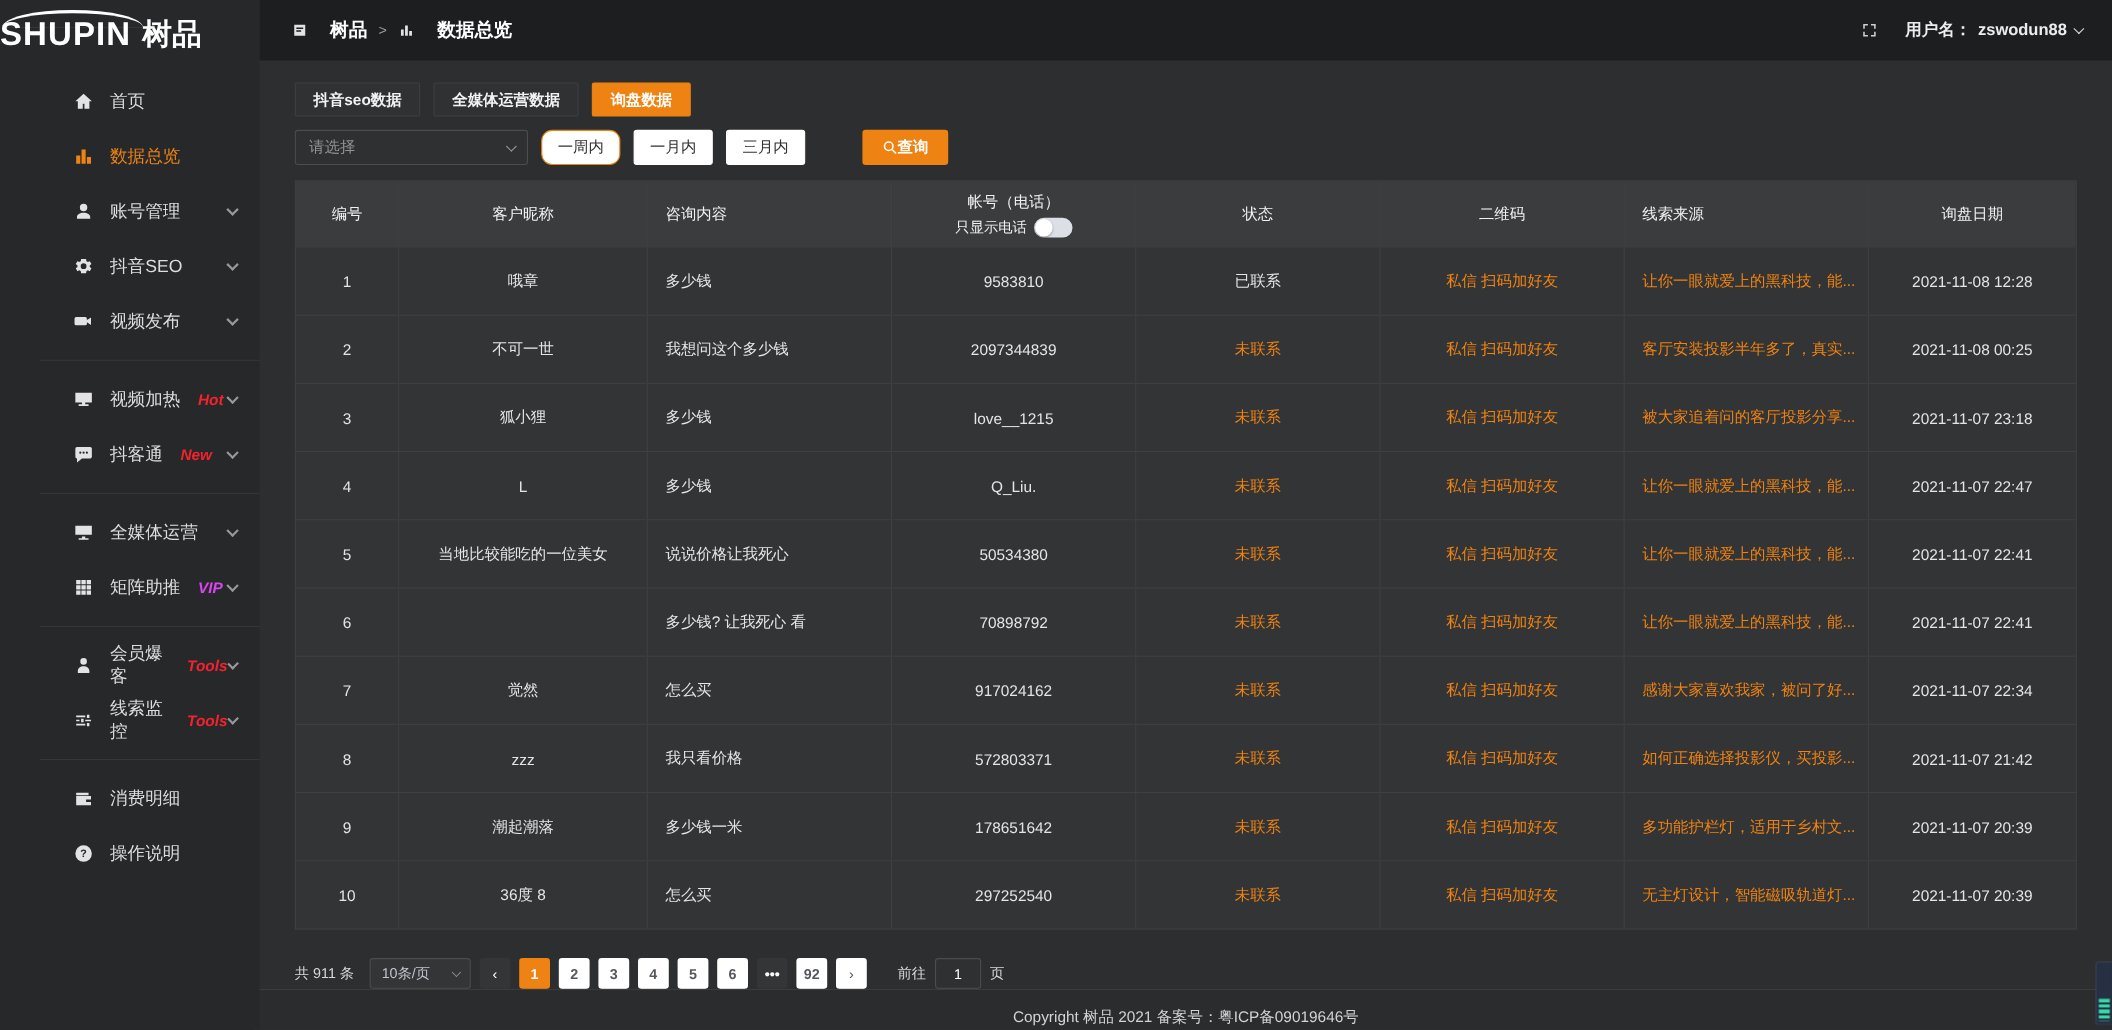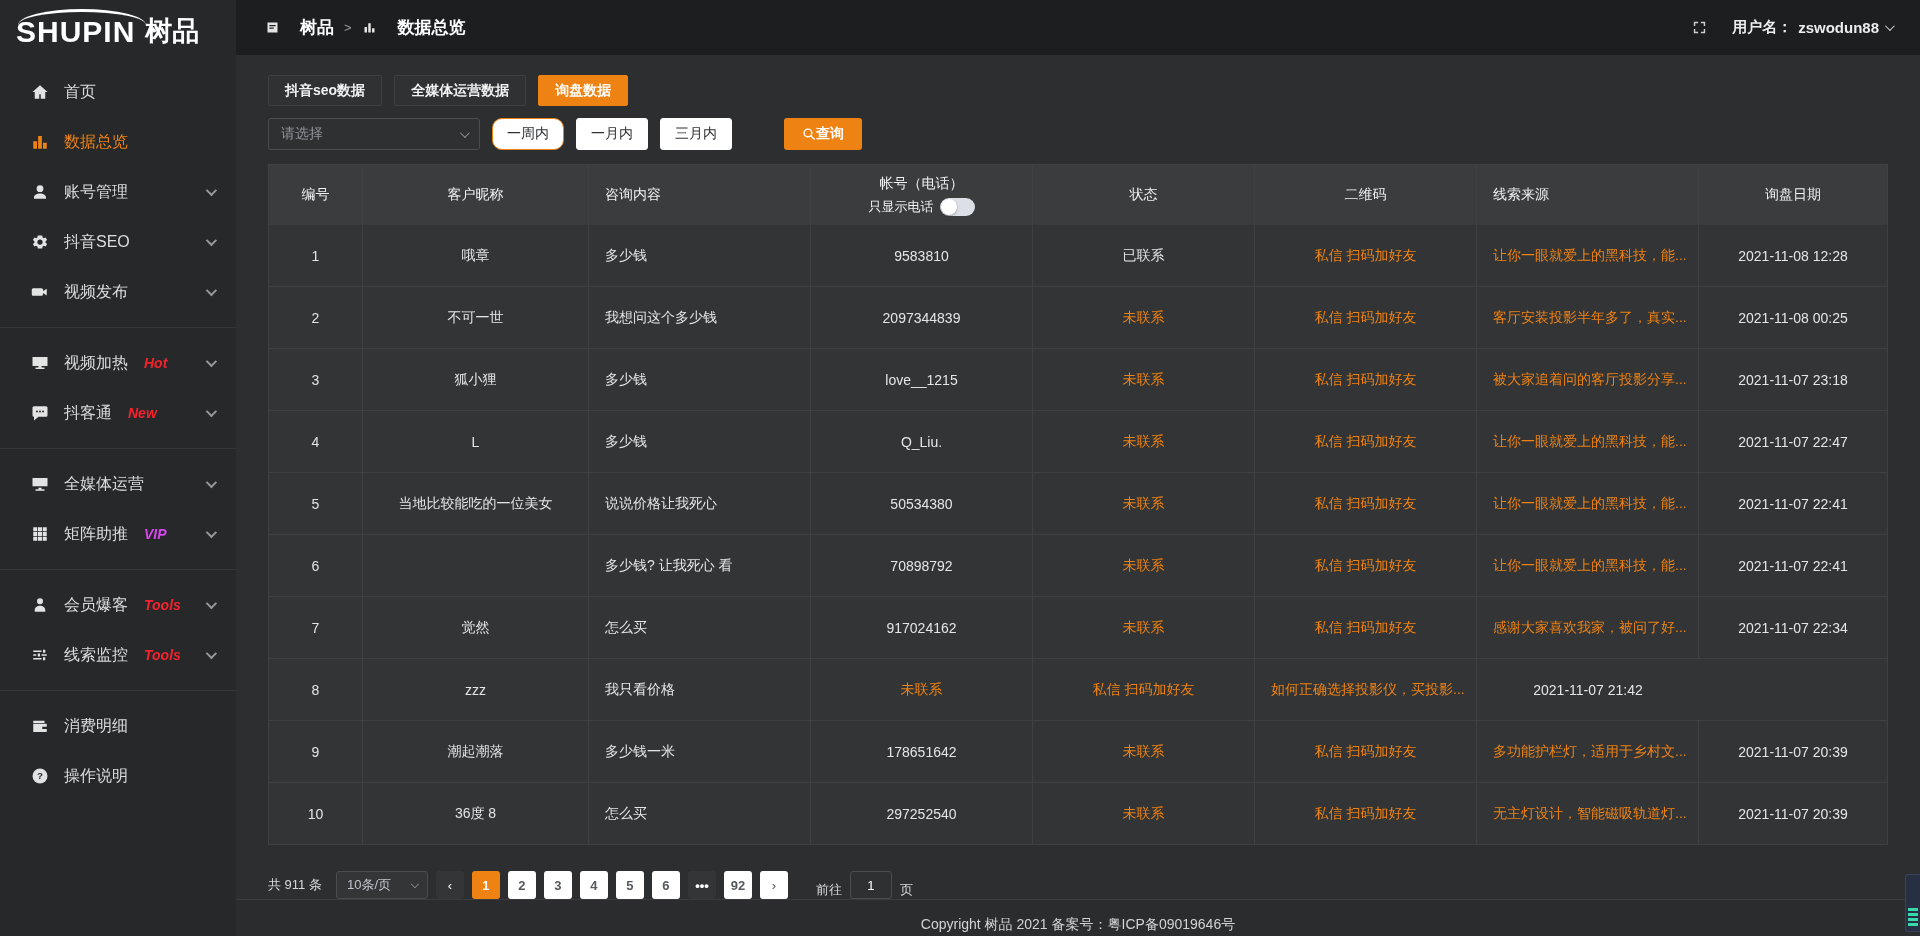--- a/index.html
+++ b/index.html
@@ -5,26 +5,26 @@
   * { box-sizing: border-box; margin: 0; padding: 0; }
   html,body { width:1920px; height:936px; }
   body {
     font-family: "Liberation Sans", "DejaVu Sans", sans-serif;
     background:#2c2e30; color:#e4e5e6; overflow:hidden;
   }
   .app { display:flex; width:1920px; height:936px; }
 
   
   .sidebar { width:236px; flex-shrink:0; background:#26282a; display:flex; flex-direction:column; }
-  .logo { height:55px; display:flex; align-items:center; padding-left:16px; gap:10px; flex-shrink:0; }
+  .logo { height:55px; display:flex; align-items:center; gap:10px; flex-shrink:0; }
   .logo-en { position:relative; font-size:30px; font-weight:800; letter-spacing:1px; color:#fff; line-height:1; padding-top:8px;}
   .logo-arc { position:absolute; top:0; left:2px; width:128px; height:16px;
               border-top:3px solid #fff; border-radius:50% 50% 0 0 / 100% 100% 0 0; }
   .logo-cn { font-size:27px; font-weight:700; color:#fff; padding-top:6px;}
-  .menu { padding-top:12px; }
+  .menu { padding-top:12px;padding-left:36px; }
   .menu-item { height:50px; display:flex; align-items:center; padding:0 22px 0 30px;
                color:#dcdddd; font-size:16px; cursor:pointer; }
   .menu-item.active, .menu-item.active .mi-icon { color:#ee8212; }
   .mi-icon { width:20px; height:20px; margin-right:14px; display:flex; align-items:center; justify-content:center; color:#e3e3e4; flex-shrink:0;}
   .mi-icon svg { display:block; }
   .mi-badge { font-style:italic; font-weight:700; font-size:14px; margin-left:16px; }
   .mi-chevron { margin-left:auto; width:8px; height:8px; border-right:2px solid #96989b; border-bottom:2px solid #96989b;
                 transform:rotate(45deg) translateY(-2px); }
   .menu-divider { height:1px; background:#35373a; margin:10px 0; }
 
@@ -79,21 +79,21 @@
   .pagination { display:flex; align-items:center; gap:8px; margin-top:26px; font-size:13px; color:#d7d8d9; }
   .p-total { margin-right:6px; }
   .p-size { width:92px; height:28px; background:#333537; border:1px solid #4a4c4f; border-radius:3px;
             display:flex; align-items:center; padding:0 10px; color:#c0c4cc; cursor:pointer;}
   .p-size .chev-down { margin-left:auto; border-color:#8f9296; transform:rotate(45deg) translateY(-2px) scale(.85);}
   .pbtn { min-width:28px; height:28px; padding:0 4px; border-radius:3px; display:flex; align-items:center;
           justify-content:center; font-size:13px; font-weight:700; cursor:pointer; }
   .pbtn.dark { background:#333537; color:#fff; }
   .pbtn.light { background:#fff; color:#55585c; }
   .pbtn.active { background:#ee8212; color:#fff; }
-  .p-goto { display:flex; align-items:flex-end; gap:8px; margin-left:20px; }
+  .p-goto { display:flex; align-items:center; gap:8px; margin-left:20px; }
   .goto-input { width:42px; height:28px; background:#2e3032; border:1px solid #4a4c4f; border-radius:3px;
                 color:#fff; text-align:center; font-size:13px; font-family:inherit;}
 
   
   .footer { height:81px; flex-shrink:0; border-top:1px solid #3a3c3e; background:#2a2c2e;
             display:flex; justify-content:center; padding-top:16px; font-size:14px; color:#d2d3d4; }
 
   
   .corner-widget { position:fixed; right:0; bottom:4px; width:15px; height:58px; background:#272f42;
                    border:1px solid #3a4258; border-right:none; border-radius:3px 0 0 3px; overflow:hidden;}
@@ -393,20 +393,21 @@
               <div class="tcell">917024162</div>
               <div class="tcell orange">未联系</div>
               <div class="tcell orange link">私信 扫码加好友</div>
               <div class="tcell left orange link">感谢大家喜欢我家，被问了好...</div>
               <div class="tcell">2021-11-07 22:34</div>
             </div>
             <div class="trow">
               <div class="tcell">8</div>
               <div class="tcell">zzz</div>
               <div class="tcell left">我只看价格</div>
+              <div class="tcell">572803371</div>
               <div class="tcell orange">未联系</div>
               <div class="tcell orange link">私信 扫码加好友</div>
               <div class="tcell left orange link">如何正确选择投影仪，买投影...</div>
               <div class="tcell">2021-11-07 21:42</div>
             </div>
             <div class="trow">
               <div class="tcell">9</div>
               <div class="tcell">潮起潮落</div>
               <div class="tcell left">多少钱一米</div>
               <div class="tcell">178651642</div>

